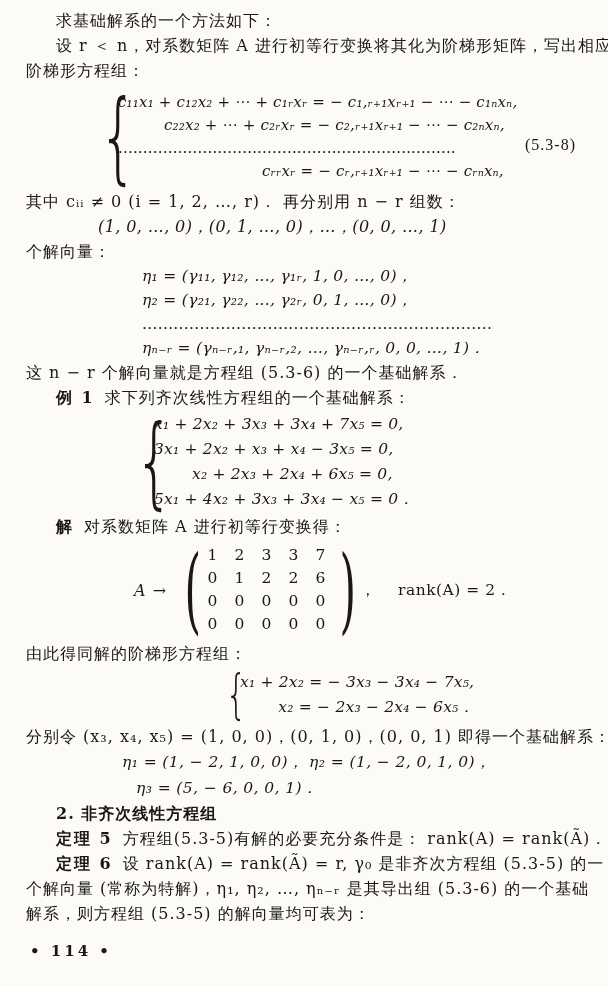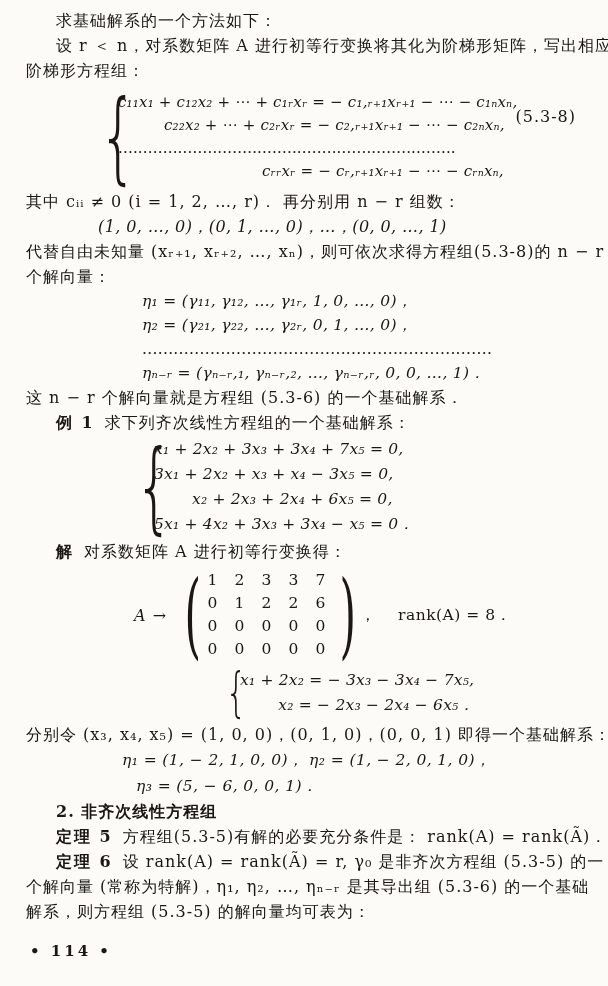--- a/index.html
+++ b/index.html
@@ -30,22 +30,22 @@
     font-weight:200; line-height:1;
     transform:scaleX(0.62);
     transform-origin:center;
     flex:0 0 auto;
   }
   .b4 { font-size:100px; width:24px; }
   .b2 { font-size:54px; width:18px; }
   .eqlines { font-style:italic; }
   .eq538 .eqlines .l { font-size:15px; line-height:23px; white-space:nowrap; letter-spacing:0.2px; }
   .eqtag {
-    position:absolute; right:14px; top:20px;
-    font-style:normal; font-size:16px; letter-spacing:1px;
+    position:absolute; right:14px; top:49px;
+    font-style:normal; font-size:16px; letter-spacing:1px;font-family:Liberation Serif, serif;
   }
   .dots {
     font-style:normal; font-size:11px; letter-spacing:1.6px;
     overflow:hidden; white-space:nowrap; max-width:372px;
   }
   .eq538 { margin:4px 0 2px 68px; }
   .eq538 .off1 { margin-left:46px; }
   .eq538 .off2 { margin-left:144px; }
 
   
@@ -107,21 +107,20 @@
         <div class="l off1">c₂₂x₂ + ⋯ + c₂ᵣxᵣ = − c₂,ᵣ₊₁xᵣ₊₁ − ⋯ − c₂ₙxₙ,</div>
         <div class="l dots">....................................................................</div>
         <div class="l off2">cᵣᵣxᵣ = − cᵣ,ᵣ₊₁xᵣ₊₁ − ⋯ − cᵣₙxₙ,</div>
       </div>
     </div>
     <span class="eqtag">(5.3-8)</span>
   </div>
 
   <div class="t">其中 cᵢᵢ ≠ 0 (i = 1, 2, …, r)． 再分别用 n − r 组数：</div>
   <div class="t tuples">(1, 0, …, 0)，(0, 1, …, 0)，…，(0, 0, …, 1)</div>
-  <div class="t">代替自由未知量 (xᵣ₊₁, xᵣ₊₂, …, xₙ)，则可依次求得方程组(5.3-8)的 n − r</div>
   <div class="t">个解向量：</div>
 
   <div class="etas">
     <div class="l">η₁ = (γ₁₁, γ₁₂, …, γ₁ᵣ, 1, 0, …, 0)，</div>
     <div class="l">η₂ = (γ₂₁, γ₂₂, …, γ₂ᵣ, 0, 1, …, 0)，</div>
     <div class="l dots">....................................................................</div>
     <div class="l">ηₙ₋ᵣ = (γₙ₋ᵣ,₁, γₙ₋ᵣ,₂, …, γₙ₋ᵣ,ᵣ, 0, 0, …, 1)．</div>
   </div>
 
   <div class="t">这 n − r 个解向量就是方程组 (5.3-6) 的一个基础解系．</div>
@@ -161,23 +160,24 @@
       <span class="mcell">0</span>
       <span class="mcell">0</span>
       <span class="mcell">0</span>
       <span class="mcell">0</span>
       <span class="mcell">0</span>
       <span class="mcell">0</span>
       <span class="mcell">0</span>
       <span class="mcell">0</span>
     </div>
     <span class="paren">)</span>
-    <span class="mnote"><span>，</span><span class="rank">rank(A) = 8．</span></span>
-  </div>
-
+    <span class="mnote"><span>，</span><span class="rank">rank(A) = 2．</span></span>
+  </div>
+
+  <div class="t">由此得同解的阶梯形方程组：</div>
 
   <div class="syswrap stepsys">
     <div class="sys">
       <span class="brace b2">{</span>
       <div class="eqlines">
         <div class="l">x₁ + 2x₂ = − 3x₃ − 3x₄ − 7x₅,</div>
         <div class="l off1">x₂ = − 2x₃ − 2x₄ − 6x₅．</div>
       </div>
     </div>
   </div>

